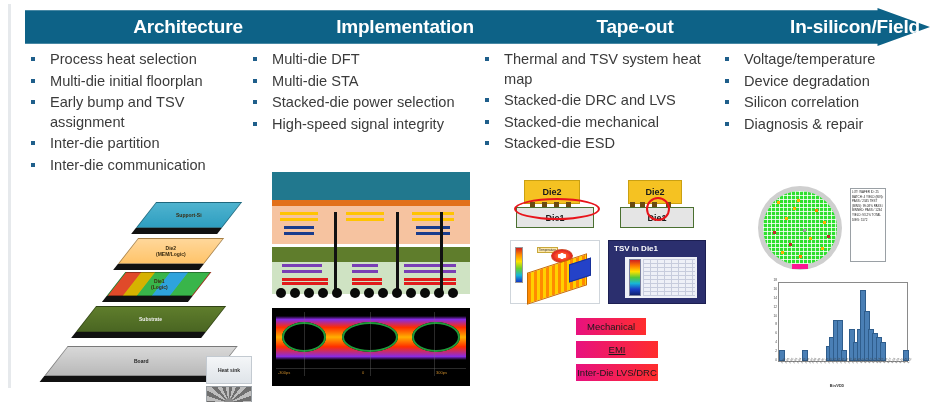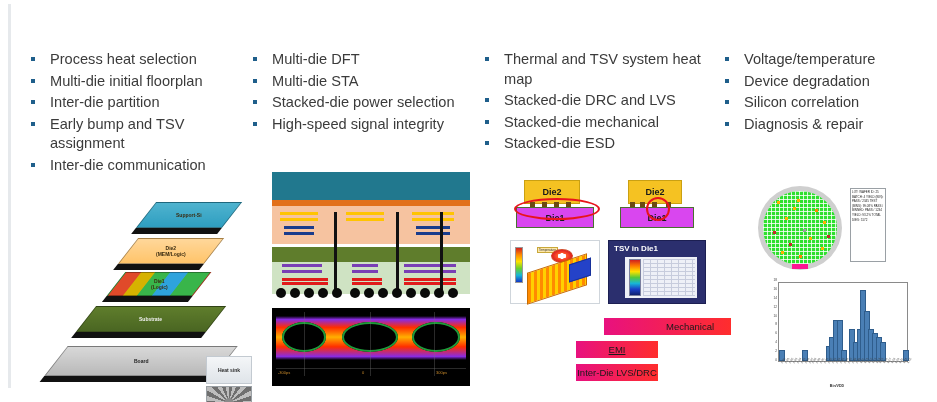--- a/index.html
+++ b/index.html
@@ -212,21 +212,21 @@
   #die-fig-a { left: 512px; top: 180px; width: 90px; height: 46px; }
   #die-fig-b { left: 616px; top: 180px; width: 84px; height: 46px; }
   .die2 {
     position:absolute;
     background:#f5c222;
     border:1px solid #caa012;
     display:flex; align-items:center; justify-content:center;
   }
   .die1 {
     position:absolute;
-    background:#d946ef;
+    background:#e5e5e5;
     border:1px solid #4a7030;
     display:flex; align-items:center; justify-content:center;
   }
   .die-lbl { font-size: 9px; font-weight: bold; color:#1a1a1a; }
   .micro {
     position:absolute;
     width:5px; height:5px;
     background:#6b4a12;
   }
   .ellipse {
@@ -279,21 +279,21 @@
 
   
   .gbox {
     position:absolute;
     height: 17px;
     display:flex; align-items:center; justify-content:center;
     color:#1a1a1a;
     font-size: 9.5px;
     background: linear-gradient(90deg,#e8117f 0%, #ff2d2d 100%);
   }
-  #gb1 { left: 604px; top: 318px; width: 82px; padding-left: 45px; }
+  #gb1 { left: 576px; top: 318px; width: 70px; }
   #gb2 { left: 576px; top: 341px; width: 82px; text-decoration: underline; }
   #gb3 { left: 576px; top: 364px; width: 82px; }
 
   
   #wafer-fig { left: 758px; top: 186px; width: 130px; height: 84px; }
   .wafer-outer {
     position:absolute; left:0; top:0; width:84px; height:84px;
     border-radius:50%;
     background:#cfcfcf;
   }
@@ -337,27 +337,36 @@
   .hx { position:absolute; top:0; font-size:3px; color:#444; transform: rotate(-60deg); transform-origin: left top; white-space:nowrap; }
   .hist-xtitle { position:absolute; left:0; right:0; bottom:0; text-align:center; font-size:3.6px; color:#333; font-weight:bold; }
 </style>
 </head>
 <body>
 
 <div id="slide">
 
   <div class="left-rule"></div>
 
+  <div class="arrow-wrap">
+    <div class="arrow-shape"></div>
+    <div class="arrow-labels">
+      <div class="arrow-label al1">Architecture</div>
+      <div class="arrow-label al2">Implementation</div>
+      <div class="arrow-label al3">Tape-out</div>
+      <div class="arrow-label al4">In-silicon/Field</div>
+    </div>
+  </div>
 
   <div class="col c1">
     <ul class="bullets">
       <li><span class="bsq"></span><span>Process heat selection</span></li>
       <li><span class="bsq"></span><span>Multi-die initial floorplan</span></li>
+      <li><span class="bsq"></span><span>Early bump and TSV assignment</span></li>
       <li><span class="bsq"></span><span>Inter-die partition</span></li>
-      <li><span class="bsq"></span><span>Early bump and TSV assignment</span></li>
       <li><span class="bsq"></span><span>Inter-die communication</span></li>
     </ul>
   </div>
 
   <div class="col c2">
     <ul class="bullets">
       <li><span class="bsq"></span><span>Multi-die DFT</span></li>
       <li><span class="bsq"></span><span>Multi-die STA</span></li>
       <li><span class="bsq"></span><span>Stacked-die power selection</span></li>
       <li><span class="bsq"></span><span>High-speed signal integrity</span></li>

